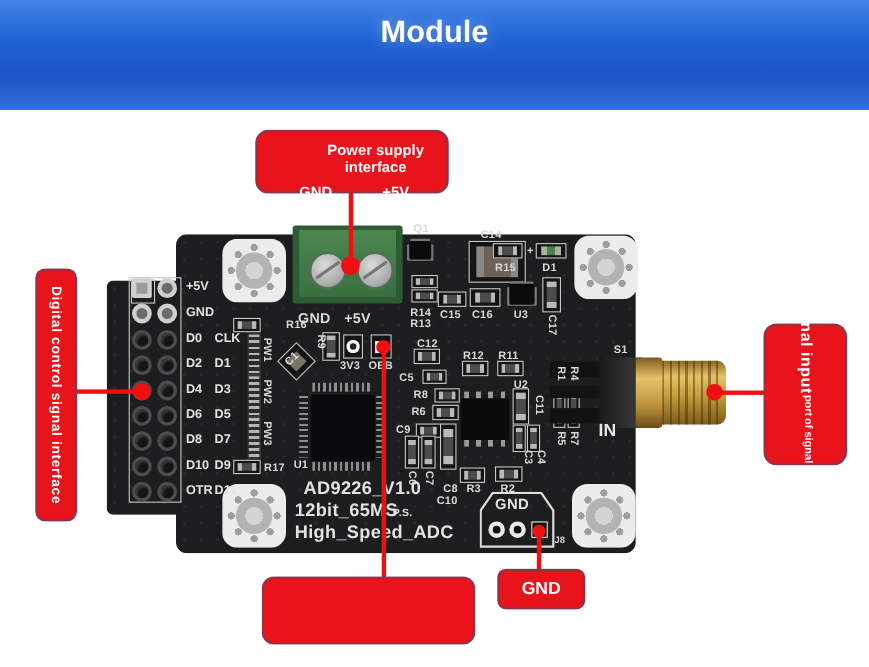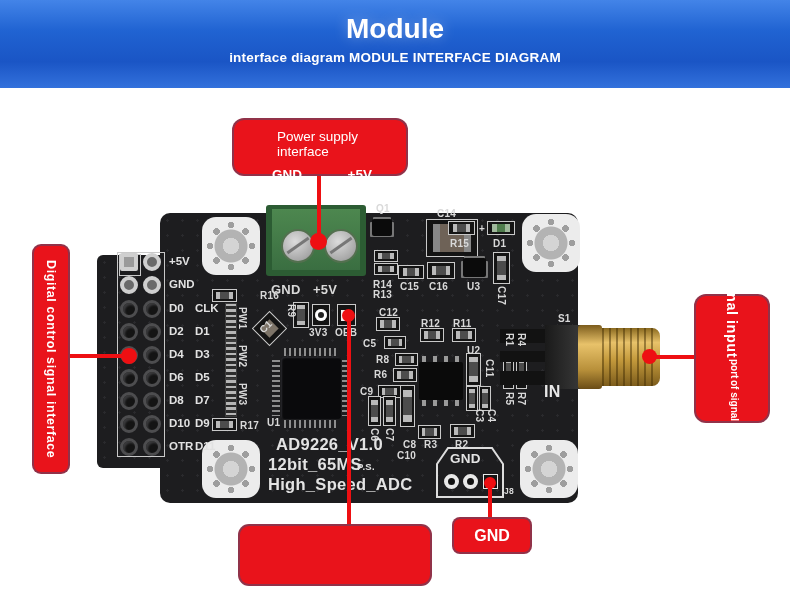--- a/index.html
+++ b/index.html
@@ -1,19 +1,19 @@
 <!DOCTYPE html>
 <html><head>
 <meta charset="utf-8">
 <style>
   html,body{margin:0;padding:0;background:#fff;}
   .page{position:relative;width:790px;height:606px;overflow:hidden;background:#fff;
         font-family:"Liberation Sans","DejaVu Sans",sans-serif;}
   
-  .hdr{position:absolute;left:0;top:0;width:790px;height:88px;
+  .hdr{position:absolute;left:0;top:0;width:790px;height:100px;
        background:linear-gradient(180deg,#4384e8 0%,#2063d2 35%,#1a55c5 70%,#3371dc 100%);}
   .hdr h1{margin:0;padding-top:13px;text-align:center;color:#fff;font-size:28px;font-weight:bold;
           text-shadow:0 0 14px rgba(255,255,255,.35);}
   .hdr p{margin:5px 0 0;text-align:center;color:#fff;font-size:13.5px;font-weight:bold;letter-spacing:.2px;}
   
   .pcb,.pcb-tab{position:absolute;background:#1d1d1f;
       background-image:radial-gradient(circle,#2a2a2d 1px,transparent 1.4px);background-size:15px 15px;}
   .pcb{left:160px;top:213px;width:418px;height:290px;border-radius:10px;}
   .pcb-tab{left:97px;top:255px;width:66px;height:213px;border-radius:6px 0 0 6px;}
   .hole{position:absolute;width:58px;height:58px;border-radius:14px;background-color:#ececec;
@@ -81,42 +81,41 @@
   .sl.md{font-size:13px;}
   .sl.xs{font-size:8.5px;}
   .bigsl{position:absolute;color:#e3e3e3;font-weight:bold;font-size:16.5px;letter-spacing:.3px;white-space:nowrap;}
   .bigsl.small{font-size:9.5px;}
   .gnd-pads .pr1{position:absolute;width:15px;height:15px;border-radius:50%;border:4px solid #e8e8e8;background:#111;box-sizing:border-box;}
   .gnd-pads .ps1{position:absolute;width:15px;height:15px;border:1.5px solid #e8e8e8;background:#141414;box-sizing:border-box;}
   
   .co{position:absolute;background:#e9131b;border:2px solid rgba(72,76,112,.55);color:#fff;box-sizing:border-box;}
   .rline{position:absolute;background:#ee0f12;}
   .rdot{position:absolute;border-radius:50%;background:#ee0f12;}
-  .co .t1{font-weight:normal;font-size:13.5px;margin-left:43px;}
+  .co .t1{font-weight:bold;font-size:13.5px;text-align:center;margin-left:43px;}
   .co-power{left:232px;top:118px;width:176px;height:58px;border-radius:12px;padding-top:9px;}
   .co-power .pins{display:flex;justify-content:space-between;padding:8px 34px 0 38px;font-weight:bold;font-size:13.5px;}
   .co-digital{left:32px;top:244px;width:38px;height:230px;border-radius:9px;display:flex;align-items:center;justify-content:center;}
   .co-digital span{writing-mode:vertical-rl;font-weight:bold;font-size:12.5px;letter-spacing:.6px;white-space:nowrap;}
   .co-signal{left:694px;top:294px;width:76px;height:129px;border-radius:12px;display:flex;align-items:center;justify-content:center;}
   .co-signal .vwrap{writing-mode:vertical-rl;display:flex;gap:1px;}
   .co-signal .s1{font-weight:bold;font-size:14.5px;letter-spacing:.5px;white-space:nowrap;}
   .co-signal .s2{font-weight:bold;font-size:10px;white-space:nowrap;}
   .co-oeb{left:238px;top:524px;width:194px;height:62px;border-radius:11px;text-align:center;padding-top:12px;}
   .co-oeb .t1{font-size:16px;}
   .co-oeb .t2{font-size:10.5px;font-weight:bold;margin-top:7px;}
   .co-gnd{left:452px;top:517px;width:80px;height:37px;border-radius:8px;display:flex;align-items:center;justify-content:center;font-weight:bold;font-size:16px;}
 </style>
 </head>
 <body>
 
 <div class="page">
 
   <div class="hdr">
     <h1>Module</h1>
-    <p>interface diagram MODULE INTERFACE DIAGRAM</p>
   </div>
 
   <div class="pcb-tab"></div>
   <div class="pcb"></div>
 
   <div class="hole" style="left:202px;top:217px"></div>
   <div class="hole" style="left:522px;top:214px"></div>
   <div class="hole" style="left:202px;top:440px"></div>
   <div class="hole" style="left:520px;top:440px"></div>
 

